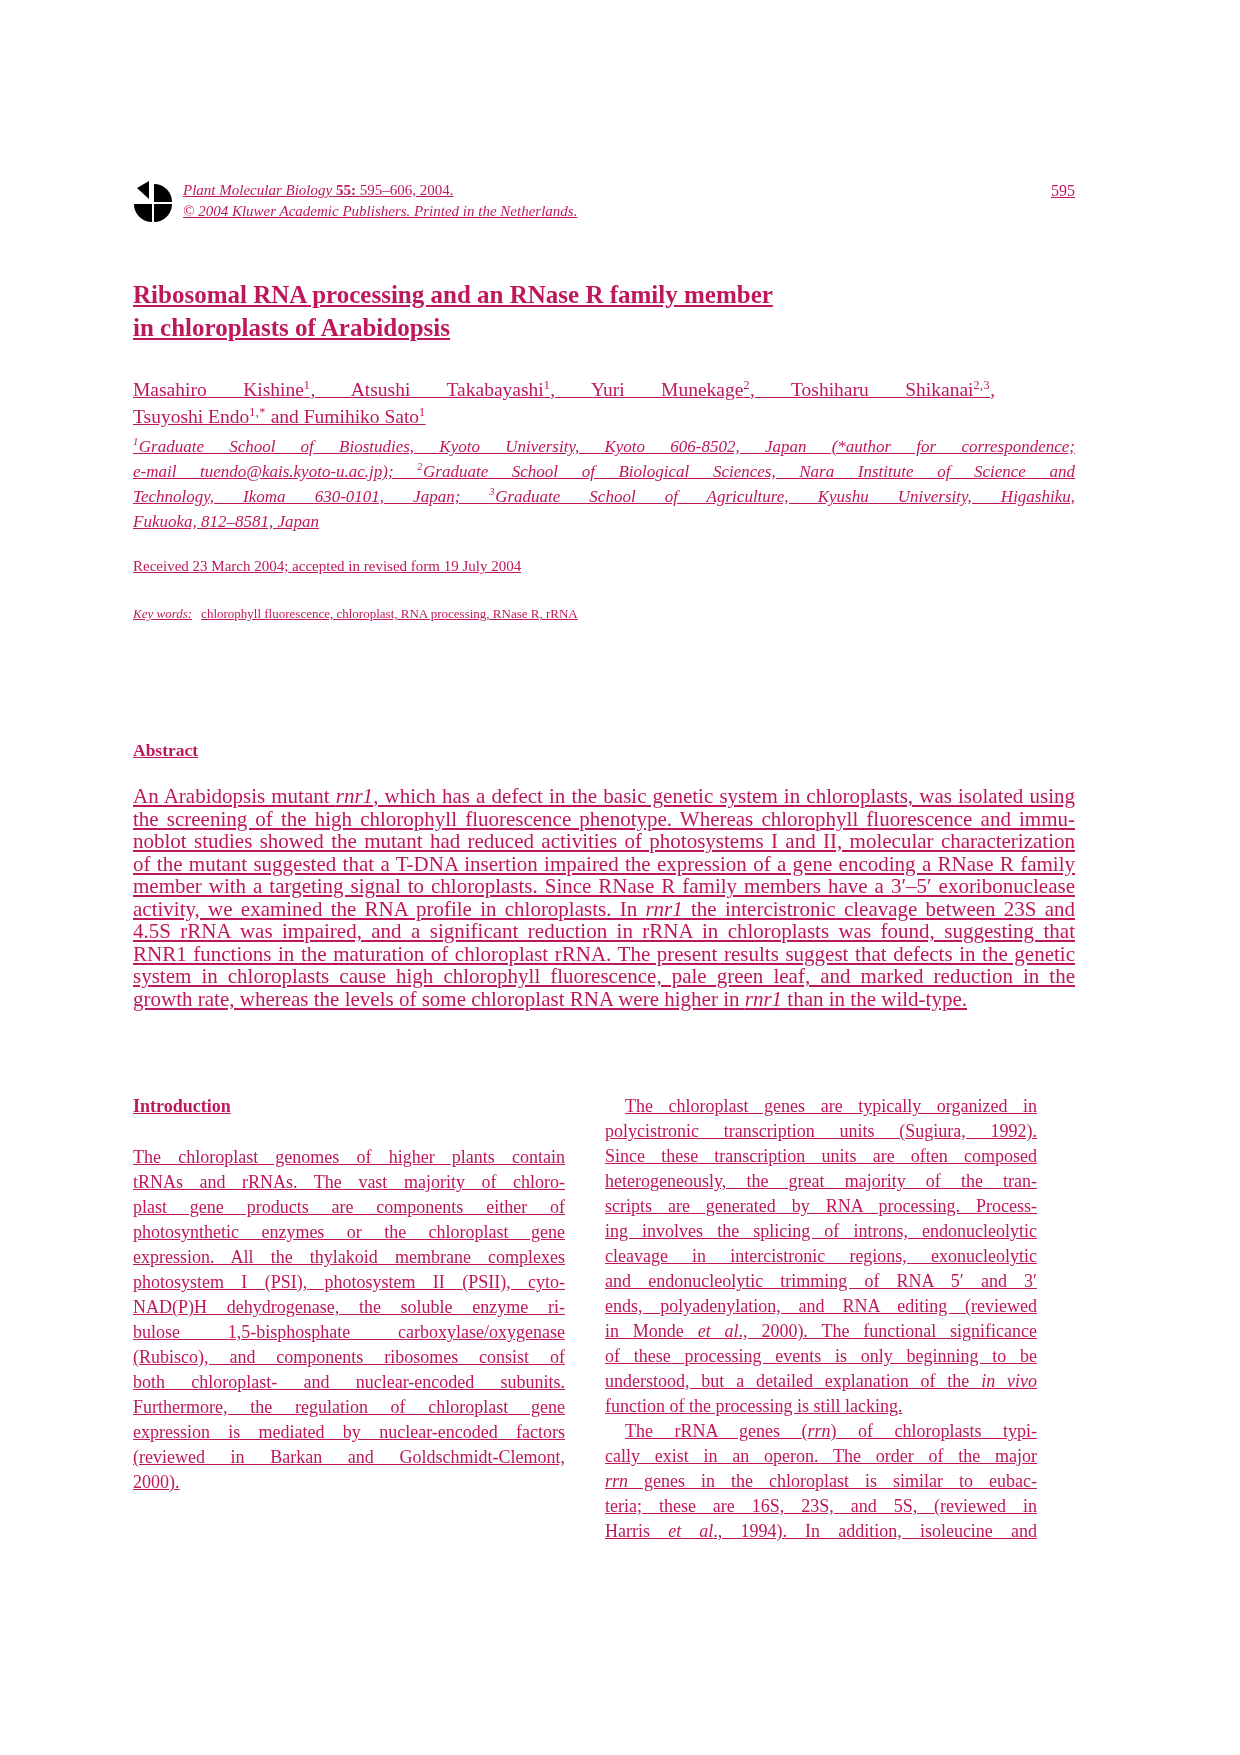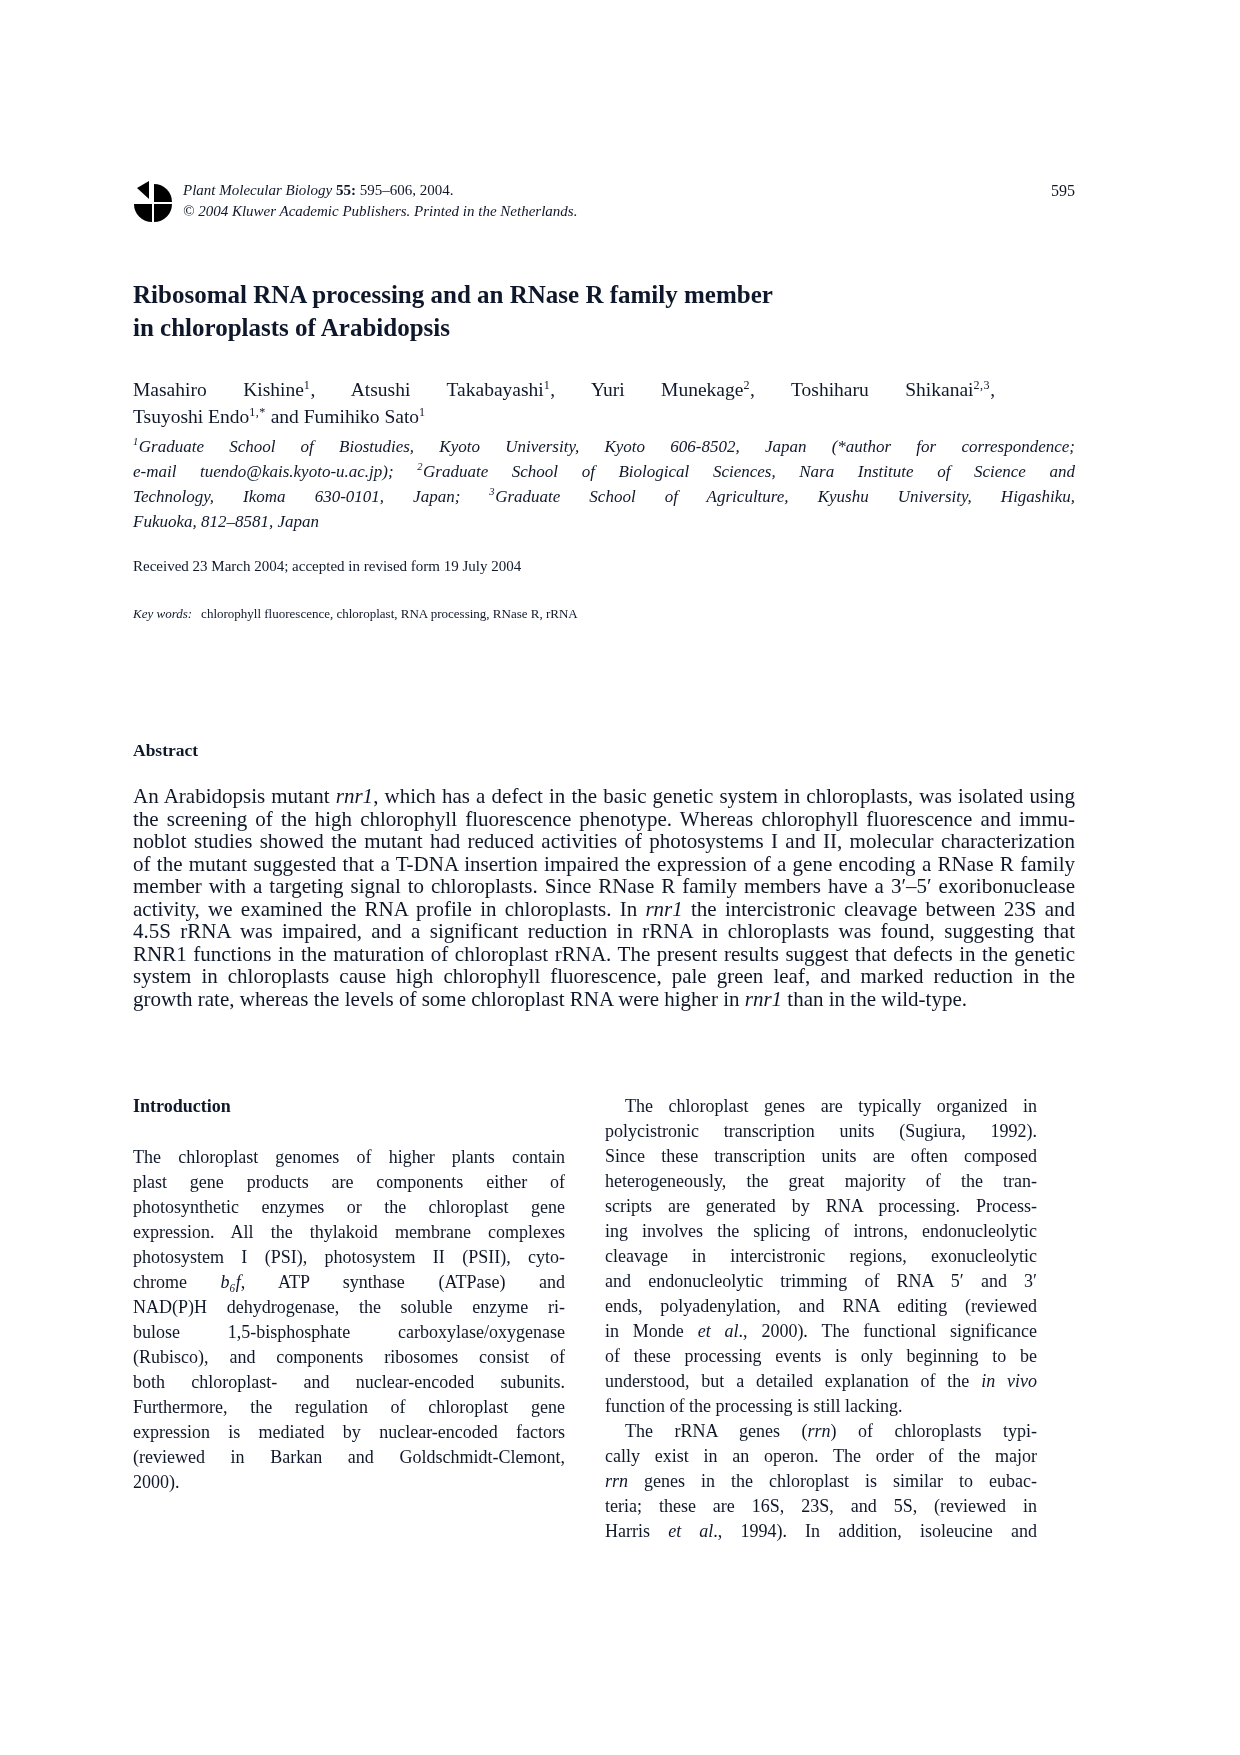--- a/index.html
+++ b/index.html
@@ -3,22 +3,23 @@
 <meta charset="utf-8">
 <style>
   html,body { margin:0; padding:0; background:#ffffff; }
   .page {
     position:relative;
     width:1240px; height:1755px;
     box-sizing:border-box;
     background:#ffffff;
     padding:180px 165px 0 133px;
     font-family:"Liberation Serif","DejaVu Serif",serif;
-    color:#0f172a;
+    color:#be185d;
     overflow:hidden;
+    text-decoration:underline;
   }
   
   .journal-header { display:flex; align-items:flex-start; }
   .logo-box { width:40px; height:46px; margin-right:10px; flex:0 0 auto; }
   .logo-box svg { display:block; }
   .citation { font-size:15px; line-height:21px; font-style:italic; }
   .citation .roman { font-style:normal; }
   .citation .vol { font-style:normal; font-weight:bold; }
   .page-number { margin-left:auto; font-size:16px; font-style:normal; padding-top:2px; }
   
@@ -102,25 +103,25 @@
       <div class="jline">RNR1 functions in the maturation of chloroplast rRNA. The present results suggest that defects in the genetic</div>
       <div class="jline">system in chloroplasts cause high chlorophyll fluorescence, pale green leaf, and marked reduction in the</div>
       <div class="jline last">growth rate, whereas the levels of some chloroplast RNA were higher in <i>rnr1</i> than in the wild-type.</div>
     </div>
 
   <div class="columns">
     <div class="col">
       <h3 class="intro-heading">Introduction</h3>
       <div>
           <div class="jline">The chloroplast genomes of higher plants contain</div>
+          <div class="jline">tRNAs and rRNAs. The vast majority of chloro-</div>
           <div class="jline">plast gene products are components either of</div>
           <div class="jline">photosynthetic enzymes or the chloroplast gene</div>
           <div class="jline">expression. All the thylakoid membrane complexes</div>
           <div class="jline">photosystem I (PSI), photosystem II (PSII), cyto-</div>
-          <div class="jline">chrome <i>b₆f</i>, ATP synthase (ATPase) and</div>
           <div class="jline">NAD(P)H dehydrogenase, the soluble enzyme ri-</div>
           <div class="jline">bulose 1,5-bisphosphate carboxylase/oxygenase</div>
           <div class="jline">(Rubisco), and components ribosomes consist of</div>
           <div class="jline">both chloroplast- and nuclear-encoded subunits.</div>
           <div class="jline">Furthermore, the regulation of chloroplast gene</div>
           <div class="jline">expression is mediated by nuclear-encoded factors</div>
           <div class="jline">(reviewed in Barkan and Goldschmidt-Clemont,</div>
           <div class="jline last">2000).</div>
         </div>
     </div>

